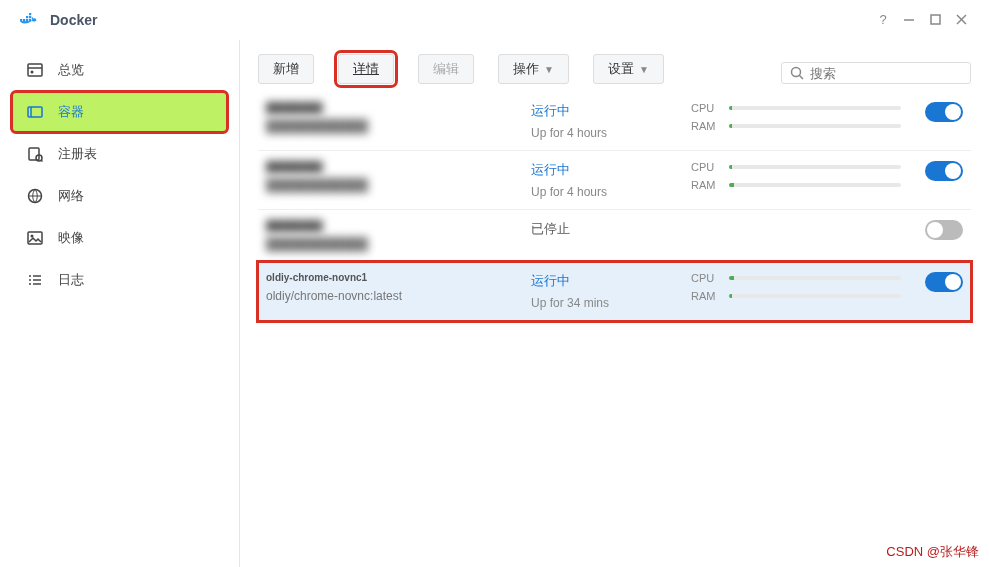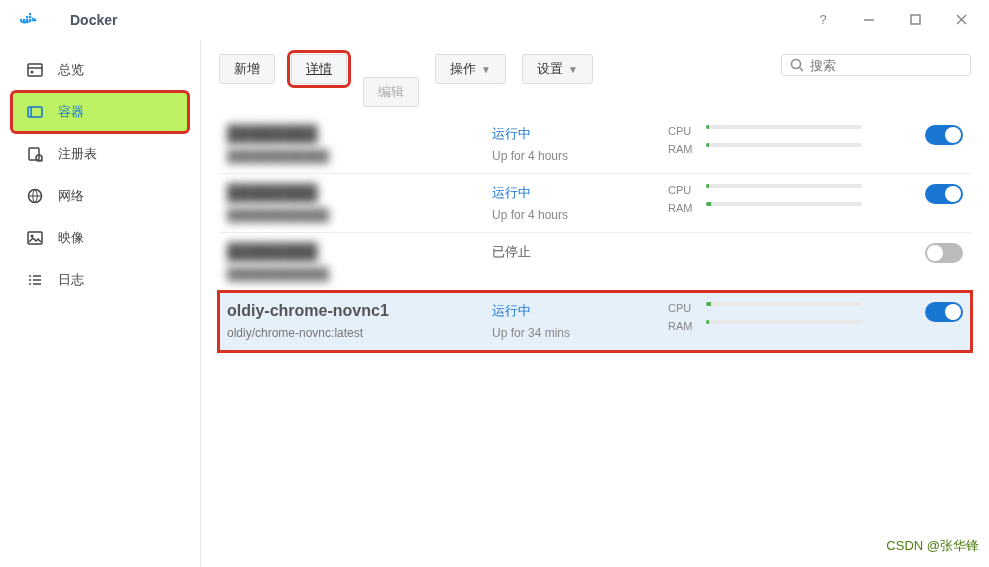--- a/index.html
+++ b/index.html
@@ -1,64 +1,64 @@
 <!DOCTYPE html>
 <html><head>
 <meta charset="utf-8">
 <style>
 * { box-sizing: border-box; margin: 0; padding: 0; }
 body { font-family: "Microsoft YaHei", "PingFang SC", sans-serif; font-size: 13px; color: #333; background: #fff; width: 989px; height: 567px; overflow: hidden; position: relative; }
 
-.titlebar { height: 40px; display: flex; align-items: center; padding: 0 15px 0 20px; border-bottom: 1px solid transparent; gap: 20px; }
+.titlebar { height: 40px; display: flex; align-items: center; padding: 0 15px 0 20px; border-bottom: 1px solid transparent; }
 .titlebar .logo { width: 18px; height: 14px; margin-right: 12px; }
 .titlebar .title { color: #4a5568; font-weight: 600; font-size: 14px; }
 .titlebar .spacer { flex: 1; }
 .titlebar .winbtn { width: 26px; height: 26px; display: flex; align-items: center; justify-content: center; color: #888; cursor: pointer; }
 
 .body { display: flex; height: calc(100% - 40px); }
-.sidebar { width: 201px; border-right: 1px solid #e5e5e5; padding: 10px 12px; }
+.sidebar { width: 240px; border-right: 1px solid #e5e5e5; padding: 10px 12px; }
 .side-item { height: 40px; display: flex; align-items: center; padding: 0 14px; border-radius: 4px; cursor: pointer; color: #444; margin-bottom: 2px; }
 .side-item.active { background: #bef264; color: #1976d2; }
 .side-item .icon { width: 18px; height: 18px; margin-right: 14px; display: inline-flex; align-items: center; justify-content: center; }
 .side-item.highlighted { outline: 3px solid #d93025; outline-offset: -1px; }
 
 .main { flex: 1; padding: 14px 18px 0 18px; }
-.toolbar { display: flex; align-items: flex-start; gap: 16px; margin-bottom: 8px; }
+.toolbar { display: flex; align-items: flex-end; gap: 24px; margin-bottom: 8px; }
 .tbtn { border: 1px solid #ddd; background: #f5f6f7; color: #333; height: 30px; padding: 0 14px; border-radius: 3px; font-size: 13px; display: flex; align-items: center; cursor: pointer; }
-.tbtn.disabled { color: #aaa; cursor: default; margin-top: 23px; }
+.tbtn.disabled { color: #aaa; cursor: default; }
 .tbtn .caret { margin-left: 5px; font-size: 10px; color: #888; }
 .tbtn.highlighted { outline: 3px solid #d93025; outline-offset: 1px; text-decoration: underline; }
 .toolbar .spacer { flex: 1; }
 .searchbox { border: 1px solid #ddd; height: 22px; width: 190px; border-radius: 3px; display: flex; align-items: center; padding: 0 8px; color: #aaa; }
 .searchbox input { border: none; outline: none; flex: 1; font-size: 13px; background: transparent; }
 .searchbox .sicon { margin-right: 6px; width: 14px; height: 14px; }
 
 .row { display: flex; align-items: flex-start; border-bottom: 1px solid #eee; padding: 10px 8px; }
 .row.selected { background: #e6f0fa; }
 .row.highlighted { outline: 3px solid #d93025; outline-offset: -1px; }
 .col-name { width: 265px; }
-.col-name .cname { font-weight: 600; color: #555; margin-bottom: 6px; font-size: 16px; }
+.col-name .cname { font-weight: 600; color: #555; margin-bottom: 6px; font-size: 10px; }
 .col-name .cimg { color: #777; font-size: 12px; }
 .col-status { width: 160px; }
 .col-status .stat { color: #1976d2; font-size: 13px; margin-bottom: 6px; }
 .col-status .stat.stopped { color: #555; }
 .col-status .up { color: #888; font-size: 12px; }
 .col-metrics { width: 210px; }
-.mrow { display: flex; align-items: flex-start; margin-bottom: 6px; font-size: 11px; color: #888; margin-left: 16px; }
+.mrow { display: flex; align-items: center; margin-bottom: 6px; font-size: 11px; color: #888; }
 .mrow .mlabel { width: 38px; }
 .mrow .bar { flex: 1; height: 4px; background: #e8e8e8; border-radius: 2px; position: relative; overflow: hidden; }
 .mrow .bar .fill { position: absolute; left: 0; top: 0; bottom: 0; background: #4caf50; }
 .col-toggle { flex: 1; display: flex; justify-content: flex-end; align-items: center; }
 .switch { width: 38px; height: 20px; border-radius: 10px; background: #1976d2; position: relative; cursor: pointer; }
 .switch.off { background: #bbb; }
 .switch .knob { width: 16px; height: 16px; background: #fff; border-radius: 50%; position: absolute; top: 2px; right: 2px; }
 .switch.off .knob { left: 2px; right: auto; }
 
 .blur { filter: blur(4px); color: #bbb; }
-.watermark { position: absolute; right: 10px; bottom: 12px; color: #4d7c0f; font-size: 13px; }
+.watermark { position: absolute; right: 10px; bottom: 6px; color: #b91c1c; font-size: 13px; }
 </style>
 </head>
 <body>
 
 <div class="titlebar">
   <span class="logo">
     <svg viewBox="0 0 24 18">
         <path fill="#2496ed" d="M4 8h3v3H4zM8 8h3v3H8zM12 8h3v3h-3zM8 4h3v3H8zM12 4h3v3h-3zM12 0h3v3h-3zM0 8h3v3H0zM20 7c-1 0-2 .5-2 .5s-.5-2-2-2c0 0-1 2 .5 3.5 0 0-3 5-10 5C2 14 0 11 0 11h17s3 1 5-1c0 0-1-3-2-3z"></path>
       </svg>
   </span>

